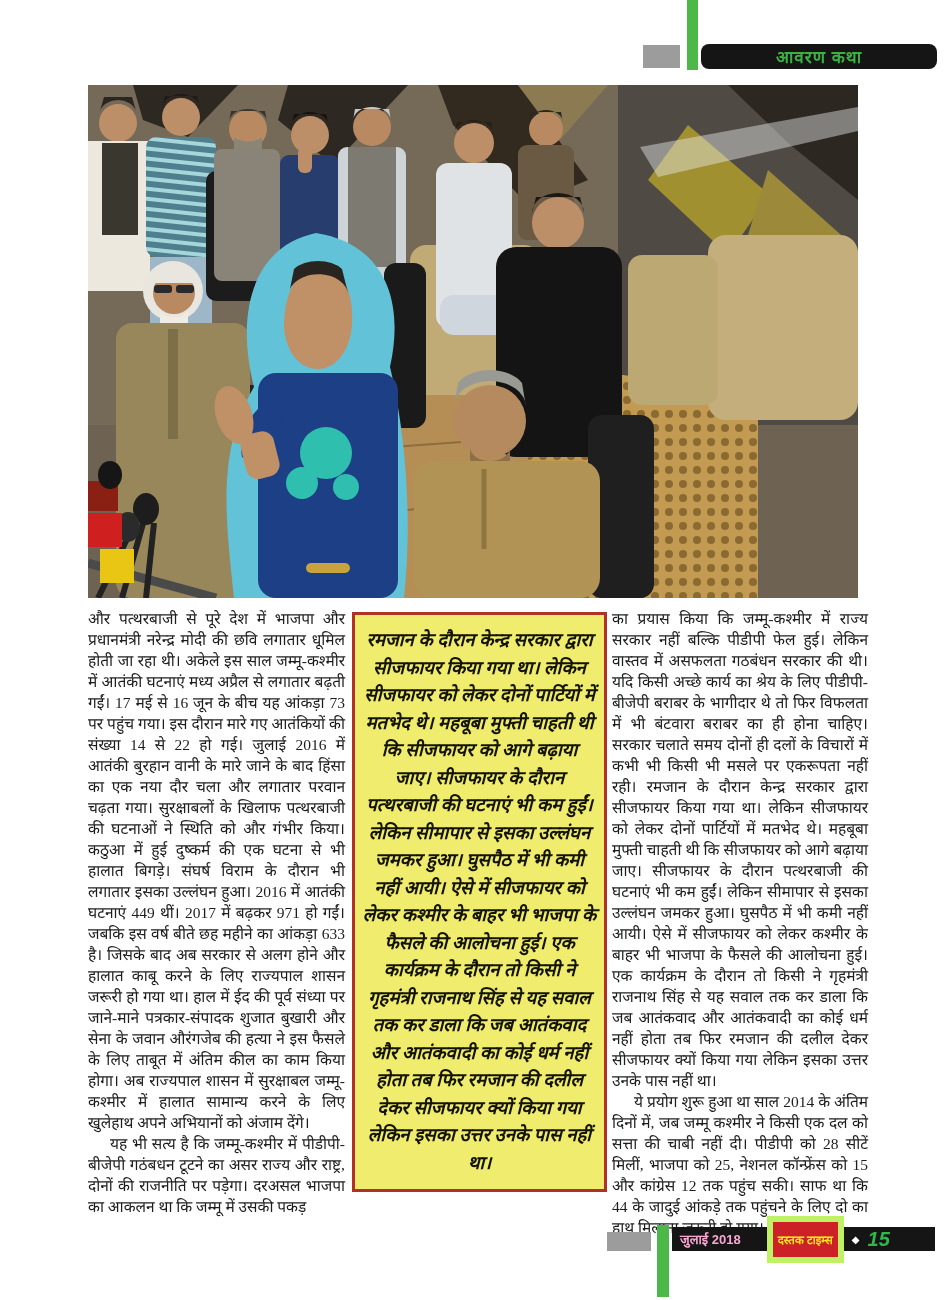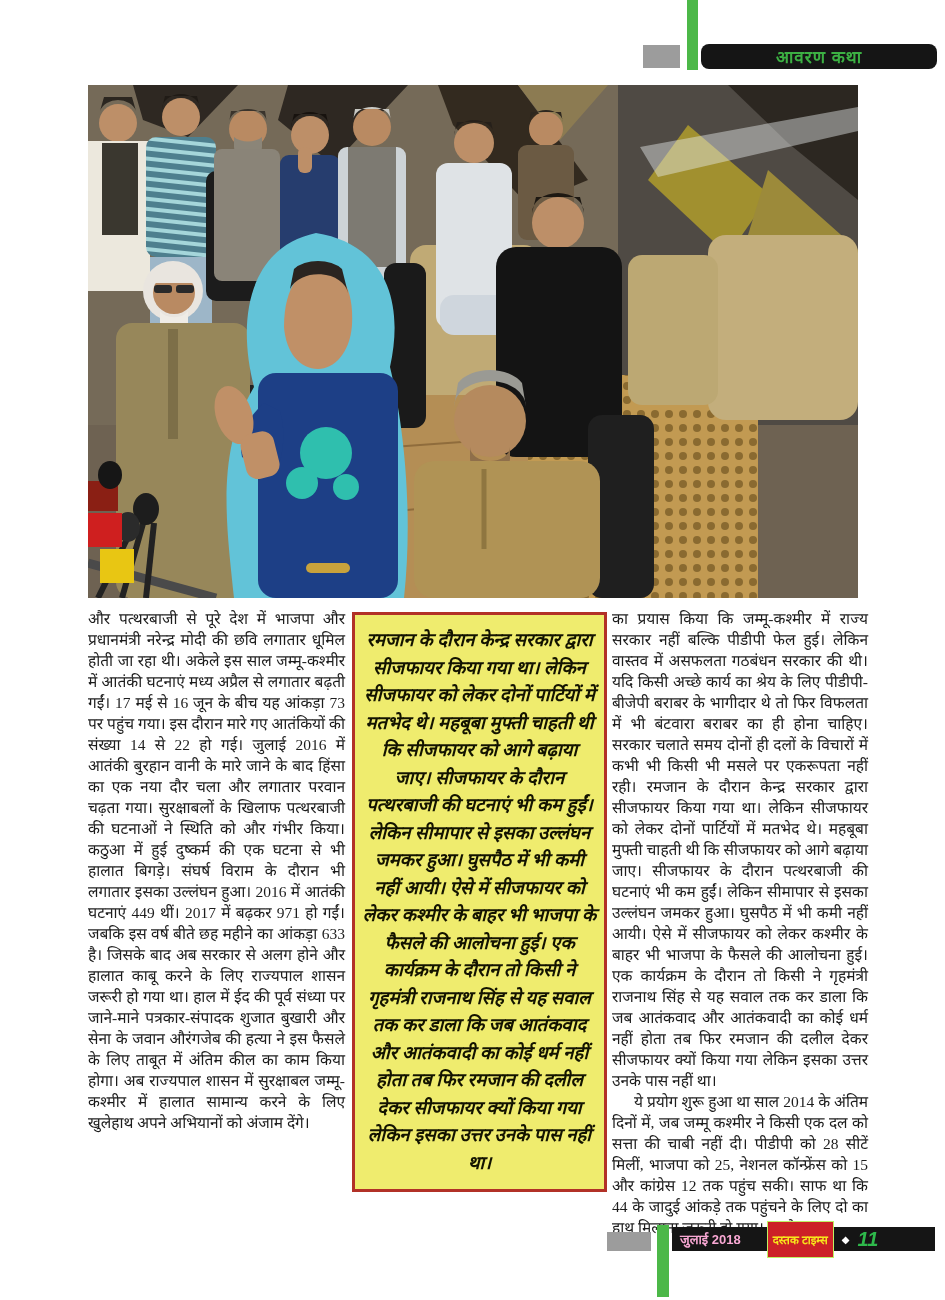--- a/index.html
+++ b/index.html
@@ -29,21 +29,21 @@
                    color:#131300;margin:0;}
   .after-box{margin-top:14px !important;}
   
   .ftr-gray{position:absolute;left:607px;top:1232px;width:44px;height:19px;background:#9c9c9c;}
   .ftr-green{position:absolute;left:657px;top:1225px;width:12px;height:72px;background:#4cb848;}
   .ftr-black{position:absolute;left:672px;top:1227px;width:263px;height:24px;background:#151515;
              display:flex;align-items:center;gap:8px;padding-left:8px;box-sizing:border-box;
              font-family:"Liberation Sans","DejaVu Sans",sans-serif;}
   .ftr-black .month{color:#f9a8d4;font-size:13px;font-weight:bold;}
   .ftr-black .logo{background:#cc2127;color:#f7e71b;font-size:11.5px;font-weight:bold;
-                   border:1px solid #bef264;padding:10px 5px;margin-left:18px;}
+                   border:6px solid #bef264;padding:10px 5px;margin-left:18px;}
   .ftr-black .diamond{color:#ffffff;font-size:10px;}
   .ftr-black .pagenum{color:#2eb84b;font-size:20px;font-weight:bold;font-style:italic;}
 </style>
 </head>
 <body>
 
 <div class="page">
 
   <div>
     <div class="hdr-gray"></div>
@@ -184,20 +184,21 @@
         <rect x="0" y="428" width="34" height="34" fill="#cf1f1f"></rect>
         <rect x="12" y="464" width="34" height="34" fill="#e8c613"></rect>
         <ellipse cx="22" cy="390" rx="12" ry="14" fill="#161616"></ellipse>
       </g>
     </svg>
   </div>
 
   <div>
     <div class="col col1">
       <p>और पत्थरबाजी से पूरे देश में भाजपा और प्रधानमंत्री नरेन्द्र मोदी की छवि लगातार धूमिल होती जा रहा थी। अकेले इस साल जम्मू-कश्मीर में आतंकी घटनाएं मध्य अप्रैल से लगातार बढ़ती गईं। 17 मई से 16 जून के बीच यह आंकड़ा 73 पर पहुंच गया। इस दौरान मारे गए आतंकियों की संख्या 14 से 22 हो गई। जुलाई 2016 में आतंकी बुरहान वानी के मारे जाने के बाद हिंसा का एक नया दौर चला और लगातार परवान चढ़ता गया। सुरक्षाबलों के खिलाफ पत्थरबाजी की घटनाओं ने स्थिति को और गंभीर किया। कठुआ में हुई दुष्कर्म की एक घटना से भी हालात बिगड़े। संघर्ष विराम के दौरान भी लगातार इसका उल्लंघन हुआ। 2016 में आतंकी घटनाएं 449 थीं। 2017 में बढ़कर 971 हो गईं। जबकि इस वर्ष बीते छह महीने का आंकड़ा 633 है। जिसके बाद अब सरकार से अलग होने और हालात काबू करने के लिए राज्यपाल शासन जरूरी हो गया था। हाल में ईद की पूर्व संध्या पर जाने-माने पत्रकार-संपादक शुजात बुखारी और सेना के जवान औरंगजेब की हत्या ने इस फैसले के लिए ताबूत में अंतिम कील का काम किया होगा। अब राज्यपाल शासन में सुरक्षाबल जम्मू-कश्मीर में हालात सामान्य करने के लिए खुलेहाथ अपने अभियानों को अंजाम देंगे।</p>
+      <p class="indent">यह भी सत्य है कि जम्मू-कश्मीर में पीडीपी-बीजेपी गठंबधन टूटने का असर राज्य और राष्ट्र, दोनों की राजनीति पर पड़ेगा। दरअसल भाजपा का आकलन था कि जम्मू में उसकी पकड़</p>
     </div>
 
     <div class="col col2">
       <div class="highlight-box">
         <p>रमजान के दौरान केन्द्र सरकार द्वारा सीजफायर किया गया था। लेकिन सीजफायर को लेकर दोनों पार्टियों में मतभेद थे। महबूबा मुफ्ती चाहती थी कि सीजफायर को आगे बढ़ाया जाए। सीजफायर के दौरान पत्थरबाजी की घटनाएं भी कम हुईं। लेकिन सीमापार से इसका उल्लंघन जमकर हुआ। घुसपैठ में भी कमी नहीं आयी। ऐसे में सीजफायर को लेकर कश्मीर के बाहर भी भाजपा के फैसले की आलोचना हुई। एक कार्यक्रम के दौरान तो किसी ने गृहमंत्री राजनाथ सिंह से यह सवाल तक कर डाला कि जब आतंकवाद और आतंकवादी का कोई धर्म नहीं होता तब फिर रमजान की दलील देकर सीजफायर क्यों किया गया लेकिन इसका उत्तर उनके पास नहीं था।</p>
       </div>
     </div>
 
     <div class="col col3">
       <p>का प्रयास किया कि जम्मू-कश्मीर में राज्य सरकार नहीं बल्कि पीडीपी फेल हुई। लेकिन वास्तव में असफलता गठबंधन सरकार की थी। यदि किसी अच्छे कार्य का श्रेय के लिए पीडीपी-बीजेपी बराबर के भागीदार थे तो फिर विफलता में भी बंटवारा बराबर का ही होना चाहिए। सरकार चलाते समय दोनों ही दलों के विचारों में कभी भी किसी भी मसले पर एकरूपता नहीं रही। रमजान के दौरान केन्द्र सरकार द्वारा सीजफायर किया गया था। लेकिन सीजफायर को लेकर दोनों पार्टियों में मतभेद थे। महबूबा मुफ्ती चाहती थी कि सीजफायर को आगे बढ़ाया जाए। सीजफायर के दौरान पत्थरबाजी की घटनाएं भी कम हुईं। लेकिन सीमापार से इसका उल्लंघन जमकर हुआ। घुसपैठ में भी कमी नहीं आयी। ऐसे में सीजफायर को लेकर कश्मीर के बाहर भी भाजपा के फैसले की आलोचना हुई। एक कार्यक्रम के दौरान तो किसी ने गृहमंत्री राजनाथ सिंह से यह सवाल तक कर डाला कि जब आतंकवाद और आतंकवादी का कोई धर्म नहीं होता तब फिर रमजान की दलील देकर सीजफायर क्यों किया गया लेकिन इसका उत्तर उनके पास नहीं था।</p>
@@ -205,17 +206,17 @@
     </div>
   </div>
 
   <div>
     <div class="ftr-gray"></div>
     <div class="ftr-green"></div>
     <div class="ftr-black">
       <span class="month">जुलाई 2018</span>
       <span class="logo">दस्तक टाइम्स</span>
       <span class="diamond">◆</span>
-      <span class="pagenum">11</span>
+      <span class="pagenum">15</span>
     </div>
   </div>
 
 </div>
 
 </body></html>

